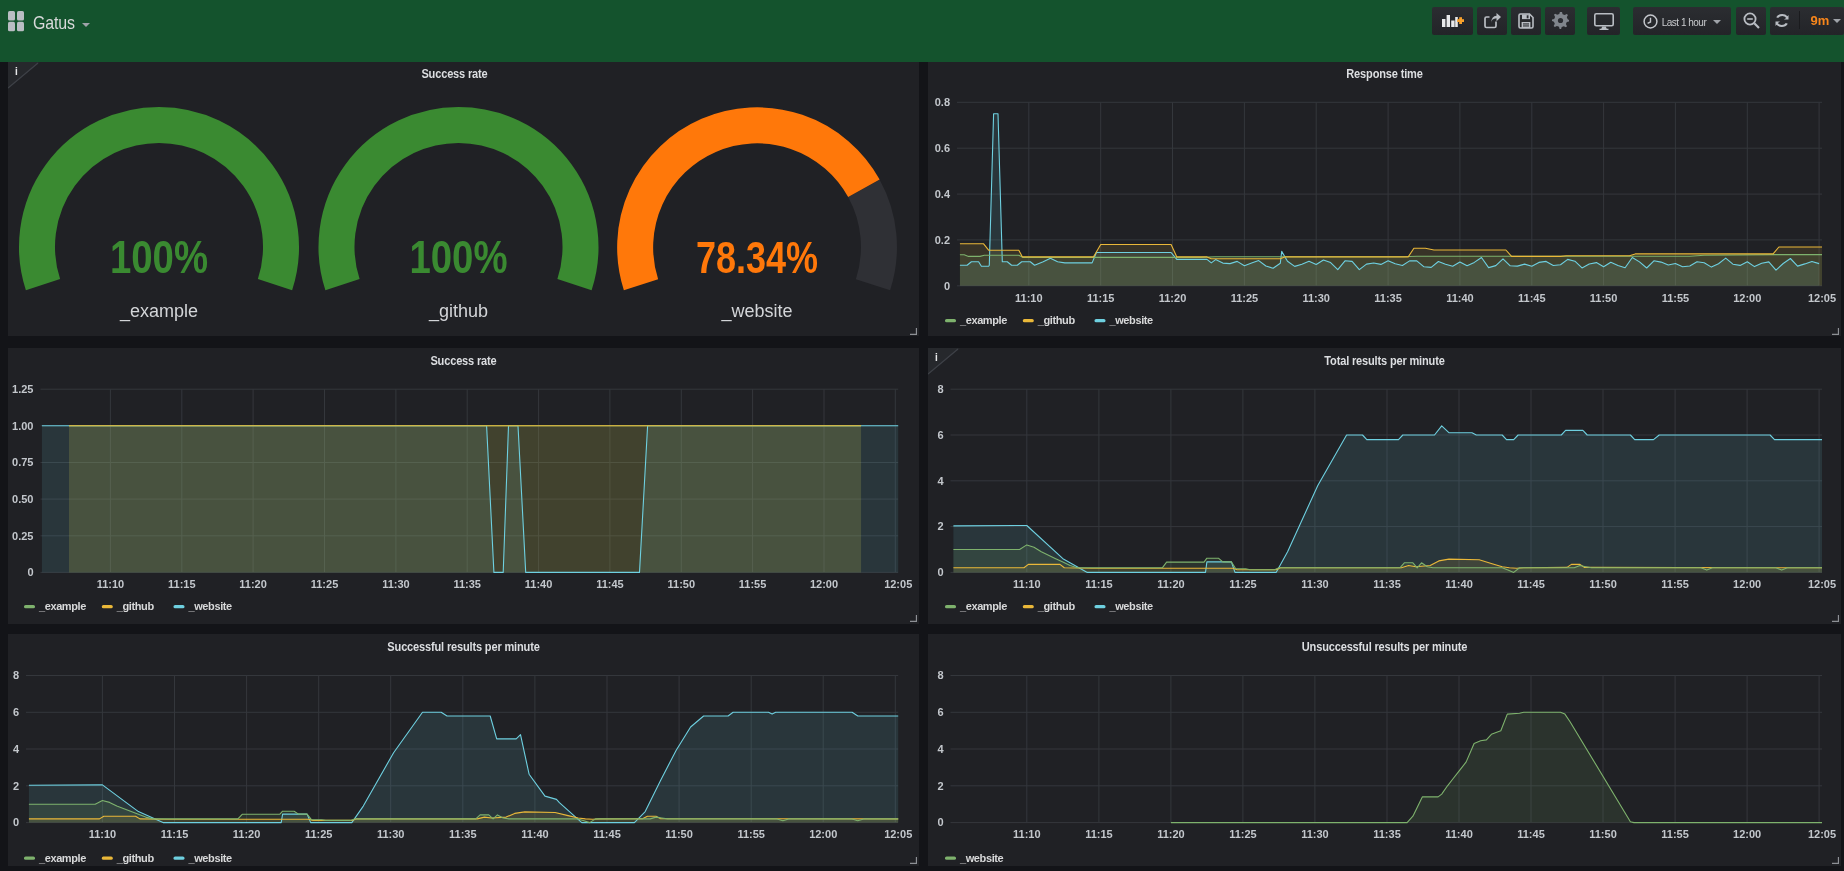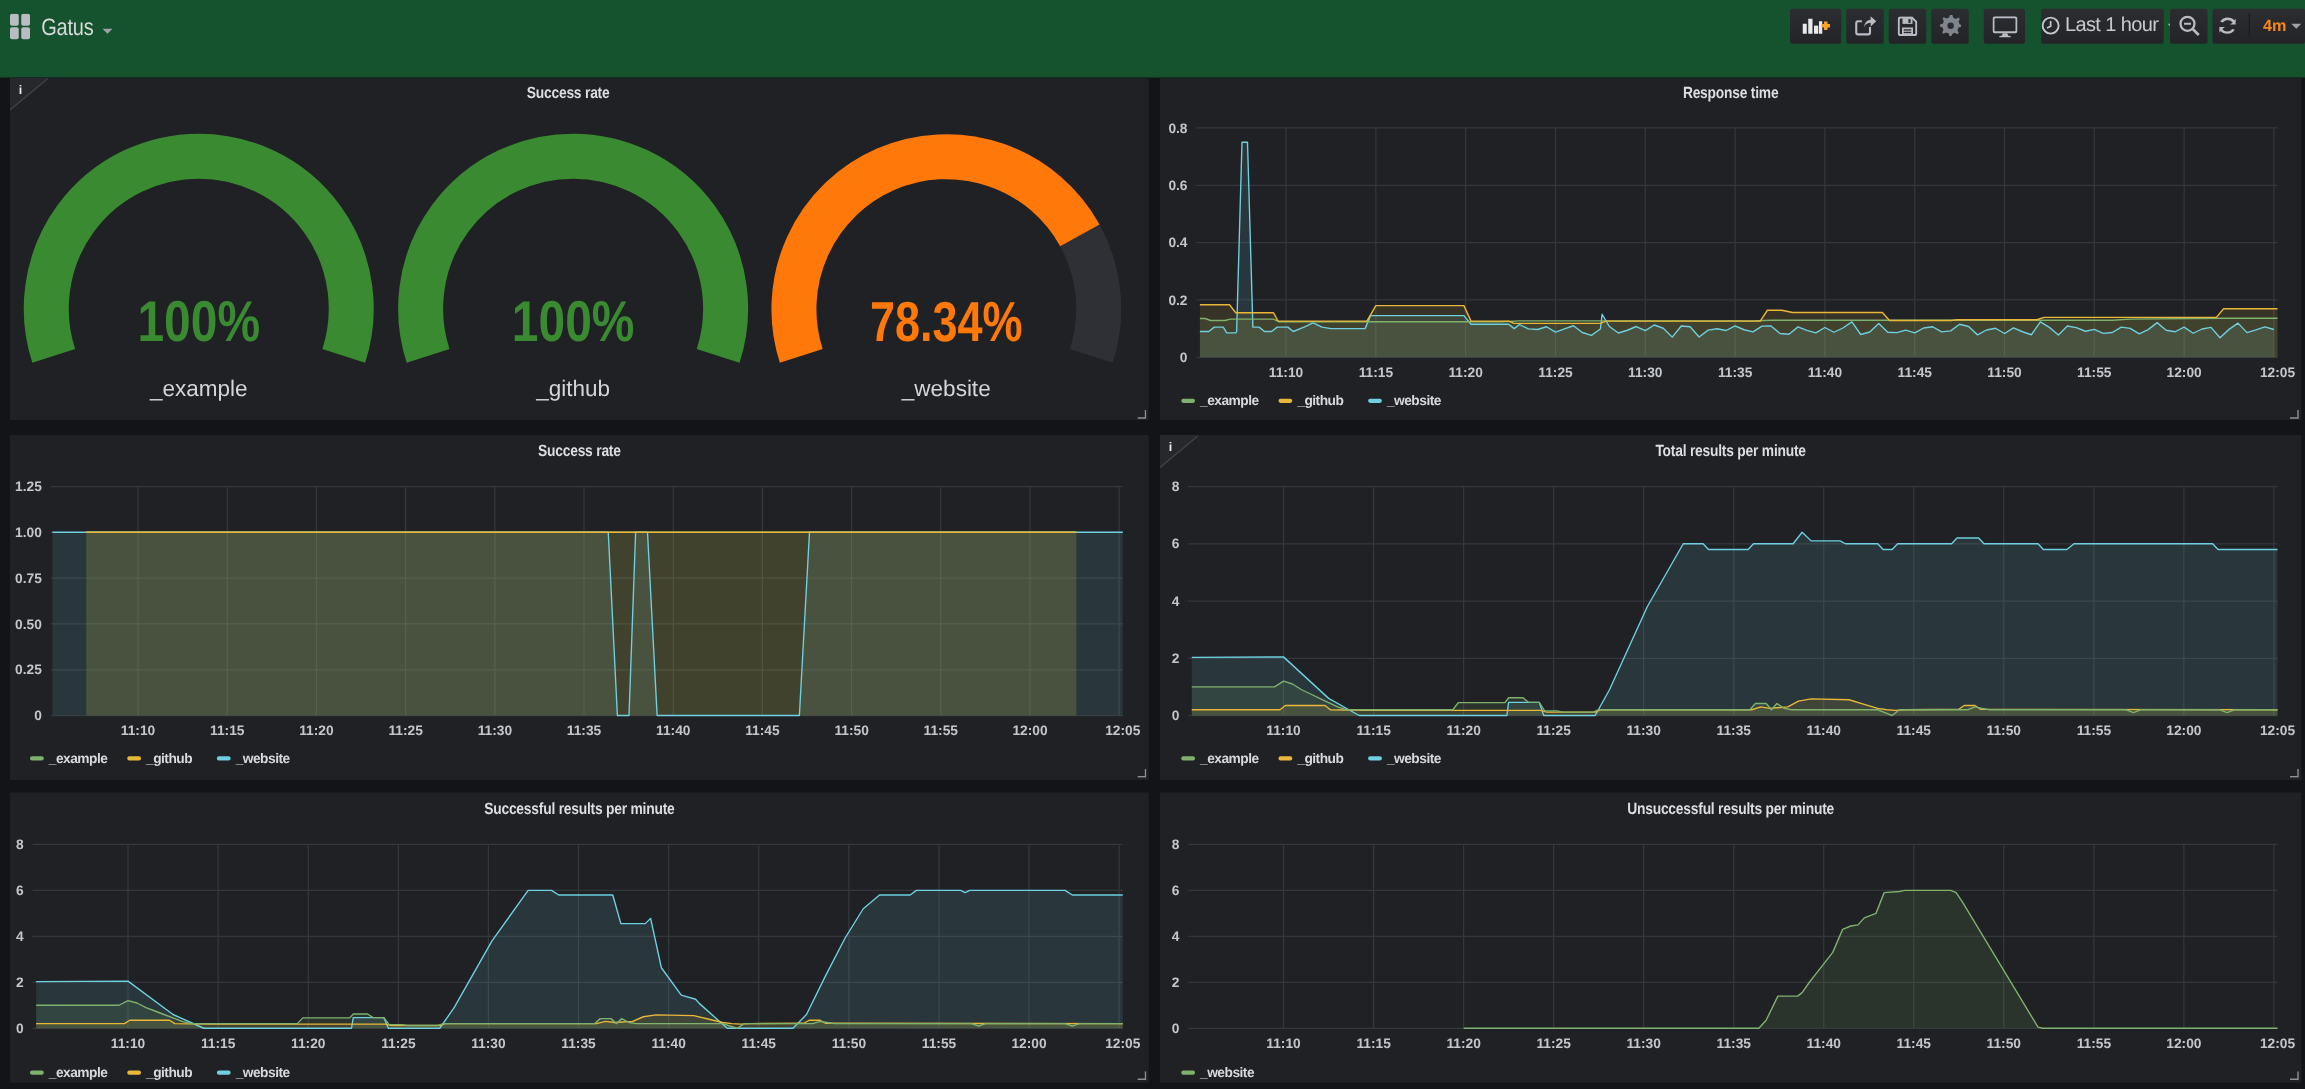--- a/index.html
+++ b/index.html
@@ -3,21 +3,21 @@
 
 *{margin:0;padding:0;box-sizing:border-box}
 body{width:1844px;height:871px;background:#131418;font-family:"Liberation Sans", sans-serif;overflow:hidden;position:relative}
 .panel{position:absolute;background:#202125}
 .ptitle{position:absolute;width:100%;text-align:center;font-size:13px;font-weight:700;color:#dcdee1;letter-spacing:-0.2px;transform:scaleX(0.85)}
 .navbar{position:absolute;left:0;top:0;width:1844px;height:62px;background:#14532d}
 .gridicon{position:absolute;left:8px;top:11px}
 .dashtitle{position:absolute;left:33px;top:12px;font-size:19px;color:#d8d9da;letter-spacing:-0.2px;transform:scaleX(0.84);transform-origin:left center}
 .caret{display:inline-block;width:0;height:0;border-left:4.5px solid transparent;border-right:4.5px solid transparent;border-top:4.5px solid #9fa3a9}
 .nbtn{position:absolute;top:7px;height:28px;border-radius:2px;background:linear-gradient(180deg,#2b2d31,#232428);text-align:center;color:#c3c6cb}
-.tptext{font-size:16px;letter-spacing:-0.5px;color:#c8cacd;line-height:28px}
+.tptext{font-size:10px;letter-spacing:-0.5px;color:#c8cacd;line-height:28px}
 .tbtn{line-height:28px}
 .vdiv{display:inline-block;width:1px;height:18px;background:#1a1b1e;vertical-align:-4px;margin:0 6px 0 5px}
 .interval{font-size:13px;font-weight:bold;color:#f8861b;line-height:28px}
 
 </style></head><body>
 <div class="navbar">
 <svg class="gridicon" width="17" height="21" viewBox="0 0 17 21">
 <g fill="#b9bdc3">
         <rect x="0" y="0" width="7" height="9.5" rx="1.6"></rect>
         <rect x="9" y="0" width="7" height="9.5" rx="1.6"></rect>
@@ -69,21 +69,21 @@
 <div class="nbtn" style="left:1736px;width:30px"><svg width="17" height="17" viewBox="0 0 17 17" style="margin-top:5px">
 <circle cx="7" cy="7" r="5.6" fill="none" stroke="#b9bdc3" stroke-width="1.8"></circle>
 <line x1="11.3" y1="11.3" x2="16" y2="16" stroke="#b9bdc3" stroke-width="2.2"></line>
 <line x1="4.2" y1="7" x2="9.8" y2="7" stroke="#b9bdc3" stroke-width="1.6"></line>
       </svg></div>
 <div class="nbtn" style="left:1770px;width:74px;text-align:left;white-space:nowrap">
 <span style="display:inline-block;width:24px;text-align:center"><svg width="16" height="15" viewBox="0 0 16 15" style="vertical-align:-3px">
 <path d="M14.5 2 L14.5 6.5 L10 6.5 L12.2 4.9 Q10.8 2.9 8.2 2.9 Q5.6 2.9 4.2 4.9 L2.2 4.2 Q4.2 1 8.2 1 Q11.6 1 13.4 3.2 Z" fill="#b9bdc3"></path>
 <path d="M1.5 13 L1.5 8.5 L6 8.5 L3.8 10.1 Q5.2 12.1 7.8 12.1 Q10.4 12.1 11.8 10.1 L13.8 10.8 Q11.8 14 7.8 14 Q4.4 14 2.6 11.8 Z" fill="#b9bdc3"></path>
         </svg></span><span class="vdiv"></span>
-<span class="interval">4m</span><span class="caret" style="margin-left:4px;vertical-align:2px"></span></div>
+<span class="interval">9m</span><span class="caret" style="margin-left:4px;vertical-align:2px"></span></div>
 </div>
 <div class="panel" style="left:8px;top:62px;width:911px;height:274px"></div>
 <div class="panel" style="left:928px;top:62px;width:913px;height:274px"></div>
 <div class="panel" style="left:8px;top:348px;width:911px;height:276px"></div>
 <div class="panel" style="left:928px;top:348px;width:913px;height:276px"></div>
 <div class="panel" style="left:8px;top:634px;width:911px;height:232px"></div>
 <div class="panel" style="left:928px;top:634px;width:913px;height:232px"></div>
 <div class="ptitle" style="left:-1px;top:66px;width:911px">Success rate</div>
 <div class="ptitle" style="left:928px;top:66px;width:913px">Response time</div>
 <div class="ptitle" style="left:8px;top:353px;width:911px">Success rate</div>

